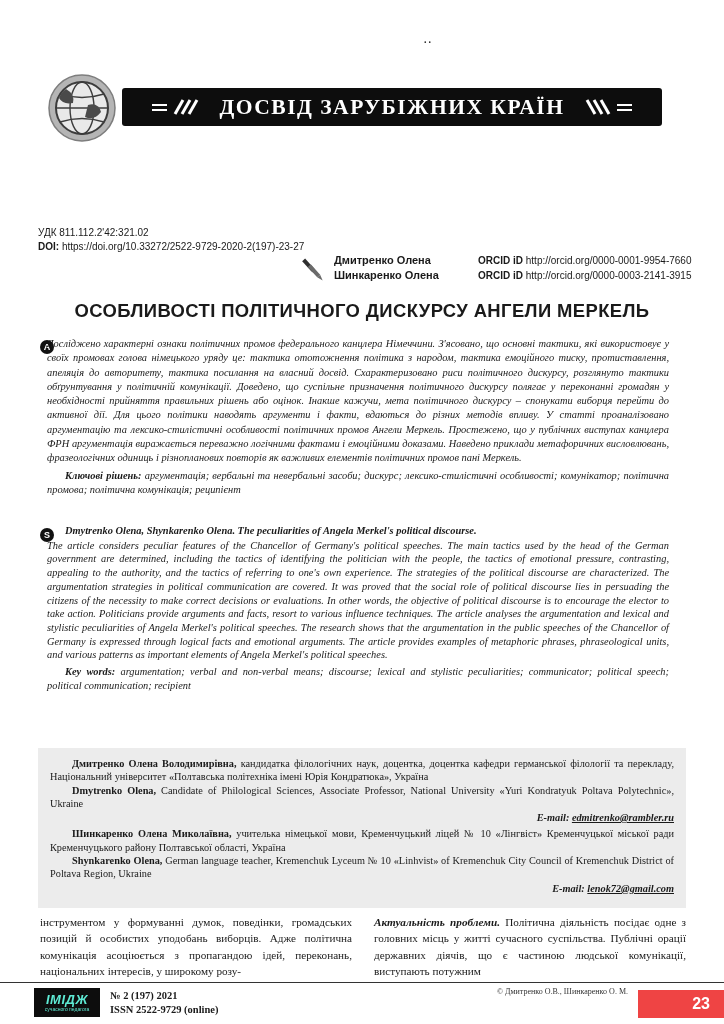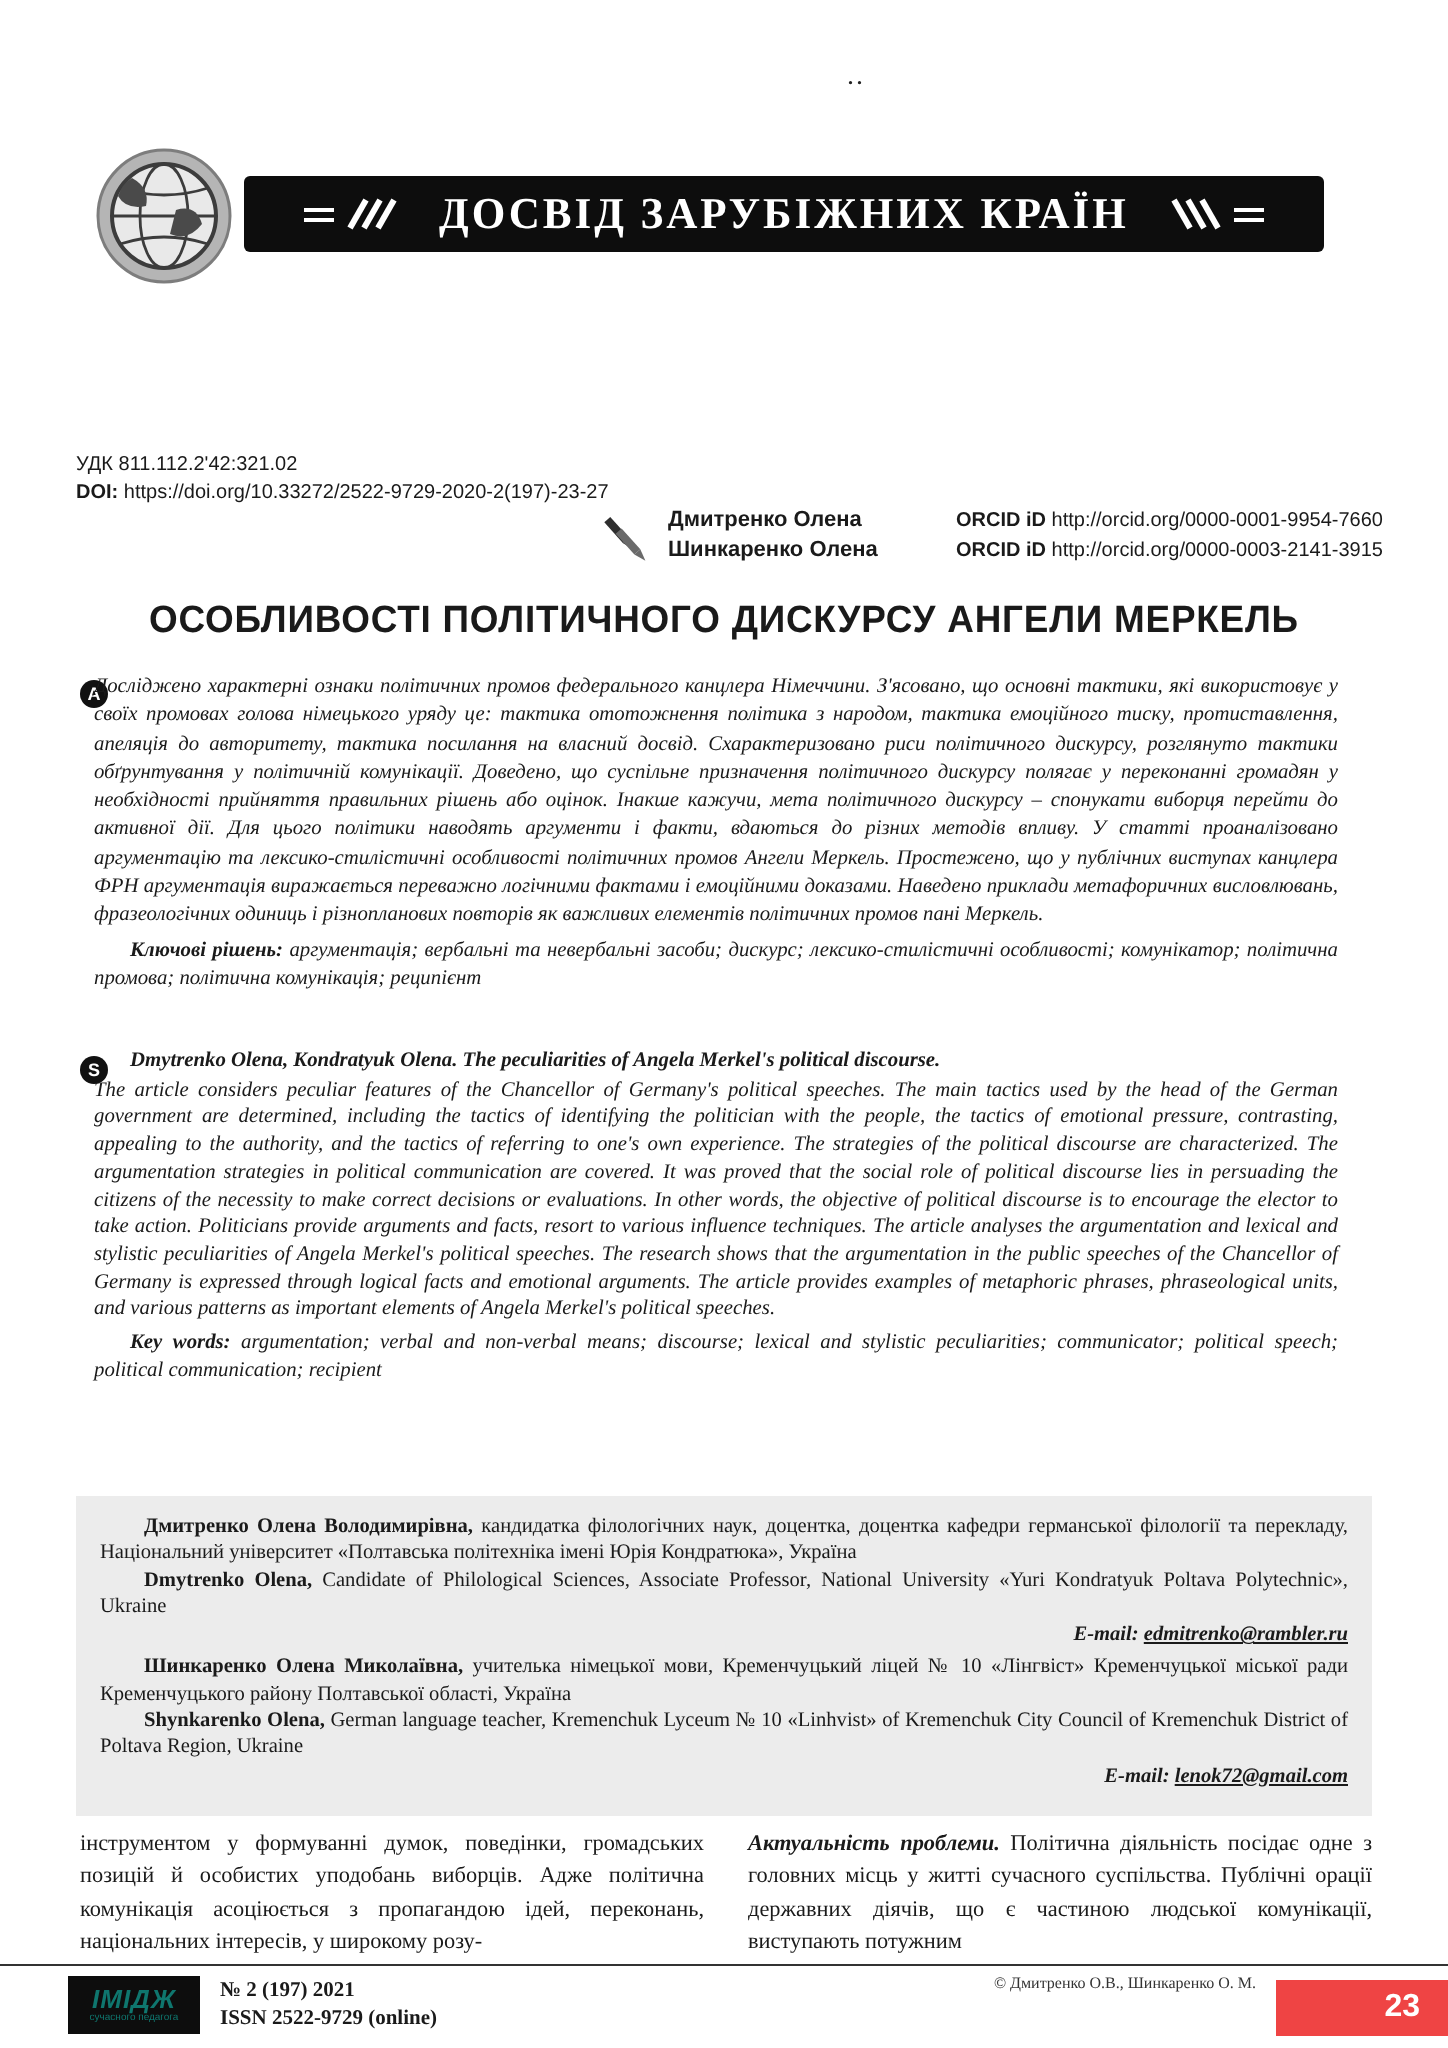--- a/index.html
+++ b/index.html
@@ -73,21 +73,21 @@
   .columns {
     position:absolute; left:40px; top:914px; width:646px;
     display:flex; gap:22px; font-size:11.2px; line-height:16.3px; text-align:justify;
   }
   .col { flex:1; }
   .lead-bi { font-weight:bold; font-style:italic; }
 
   
   .footer { position:absolute; left:0; top:982px; width:724px; height:42px; border-top:1.5px solid #333; }
   .logo {
-    position:absolute; left:34px; top:5px; width:66px; height:29px; background:#0d0d0d; color:#0f766e;
+    position:absolute; left:34px; top:5px; width:66px; height:29px; background:#0d0d0d; color:#5eead4;
     display:flex; flex-direction:column; align-items:center; justify-content:center;
     font-family:"Liberation Sans","DejaVu Sans",sans-serif;
   }
   .logo-main { font-weight:bold; font-style:italic; font-size:13px; line-height:13px; letter-spacing:0.5px; }
   .logo-sub  { font-size:5px; line-height:6px; }
   .issue-block { position:absolute; left:110px; top:6px; font-weight:bold; font-size:10.5px; line-height:13.5px; }
   .copyright { position:absolute; right:96px; top:4px; font-size:8px; color:#333; }
   .pagebox {
     position:absolute; right:0; top:7px; width:86px; height:28px; background:#ef4444; color:#fff;
     display:flex; align-items:center; justify-content:flex-end; padding-right:14px;
@@ -171,21 +171,21 @@
   <h1 class="title">ОСОБЛИВОСТІ ПОЛІТИЧНОГО ДИСКУРСУ АНГЕЛИ МЕРКЕЛЬ</h1>
 
   <span class="marker m-ua">А</span>
   <div class="abstract ua">
     <p class="abs-text">Досліджено характерні ознаки політичних промов федерального канцлера Німеччини. З'ясовано, що основні тактики, які використовує у своїх промовах голова німецького уряду це: тактика ототожнення політика з народом, тактика емоційного тиску, протиставлення, апеляція до авторитету, тактика посилання на власний досвід. Схарактеризовано риси політичного дискурсу, розглянуто тактики обґрунтування у політичній комунікації. Доведено, що суспільне призначення політичного дискурсу полягає у переконанні громадян у необхідності прийняття правильних рішень або оцінок. Інакше кажучи, мета політичного дискурсу – спонукати виборця перейти до активної дії. Для цього політики наводять аргументи і факти, вдаються до різних методів впливу. У статті проаналізовано аргументацію та лексико-стилістичні особливості політичних промов Ангели Меркель. Простежено, що у публічних виступах канцлера ФРН аргументація виражається переважно логічними фактами і емоційними доказами. Наведено приклади метафоричних висловлювань, фразеологічних одиниць і різнопланових повторів як важливих елементів політичних промов пані Меркель.</p>
     <p class="keywords"><span class="kw-label">Ключові рішень:</span> <span>аргументація; вербальні та невербальні засоби; дискурс; лексико-стилістичні особливості; комунікатор; політична промова; політична комунікація; реципієнт</span></p>
   </div>
 
   <span class="marker m-en">S</span>
   <div class="abstract en">
-    <p class="en-lead">Dmytrenko Olena, Kondratyuk Olena. The peculiarities of Angela Merkel's political discourse.</p>
+    <p class="en-lead">Dmytrenko Olena, Shynkarenko Olena. The peculiarities of Angela Merkel's political discourse.</p>
     <p class="abs-text">The article considers peculiar features of the Chancellor of Germany's political speeches. The main tactics used by the head of the German government are determined, including the tactics of identifying the politician with the people, the tactics of emotional pressure, contrasting, appealing to the authority, and the tactics of referring to one's own experience. The strategies of the political discourse are characterized. The argumentation strategies in political communication are covered. It was proved that the social role of political discourse lies in persuading the citizens of the necessity to make correct decisions or evaluations. In other words, the objective of political discourse is to encourage the elector to take action. Politicians provide arguments and facts, resort to various influence techniques. The article analyses the argumentation and lexical and stylistic peculiarities of Angela Merkel's political speeches. The research shows that the argumentation in the public speeches of the Chancellor of Germany is expressed through logical facts and emotional arguments. The article provides examples of metaphoric phrases, phraseological units, and various patterns as important elements of Angela Merkel's political speeches.</p>
     <p class="keywords"><span class="kw-label">Key words:</span> <span>argumentation; verbal and non-verbal means; discourse; lexical and stylistic peculiarities; communicator; political speech; political communication; recipient</span></p>
   </div>
 
   <div class="authors-box">
     <p><b>Дмитренко Олена Володимирівна,</b><span> кандидатка філологічних наук, доцентка, доцентка кафедри германської філології та перекладу, Національний університет «Полтавська політехніка імені Юрія Кондратюка», Україна</span></p>
     <p><b>Dmytrenko Olena,</b><span> Candidate of Philological Sciences, Associate Professor, National University «Yuri Kondratyuk Poltava Polytechnic», Ukraine</span></p>
     <p class="email"><span>E-mail: </span><span class="email-link">edmitrenko@rambler.ru</span></p>
     <p><b>Шинкаренко Олена Миколаївна,</b><span> учителька німецької мови, Кременчуцький ліцей № 10 «Лінгвіст» Кременчуцької міської ради Кременчуцького району Полтавської області, Україна</span></p>
     <p><b>Shynkarenko Olena,</b><span> German language teacher, Kremenchuk Lyceum № 10 «Linhvist» of Kremenchuk City Council of Kremenchuk District of Poltava Region, Ukraine</span></p>

